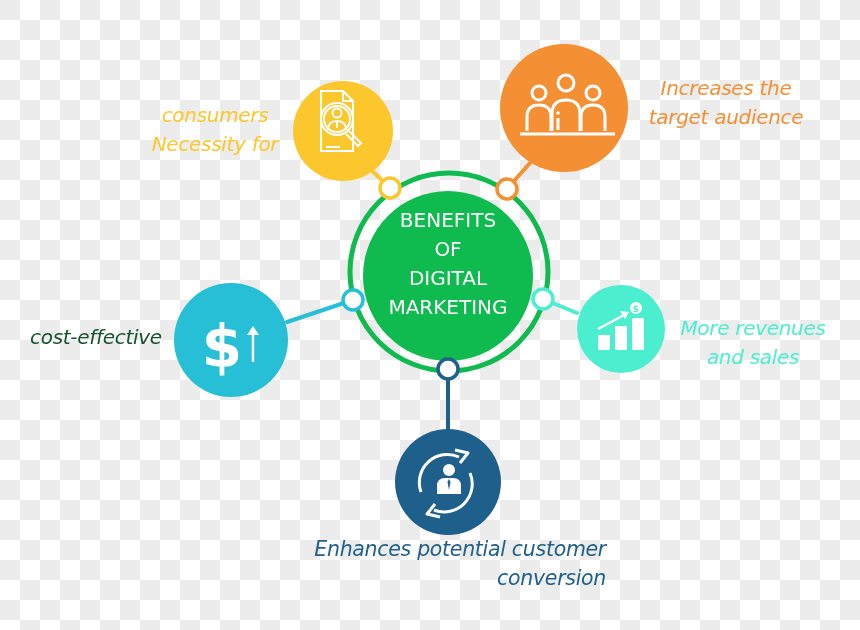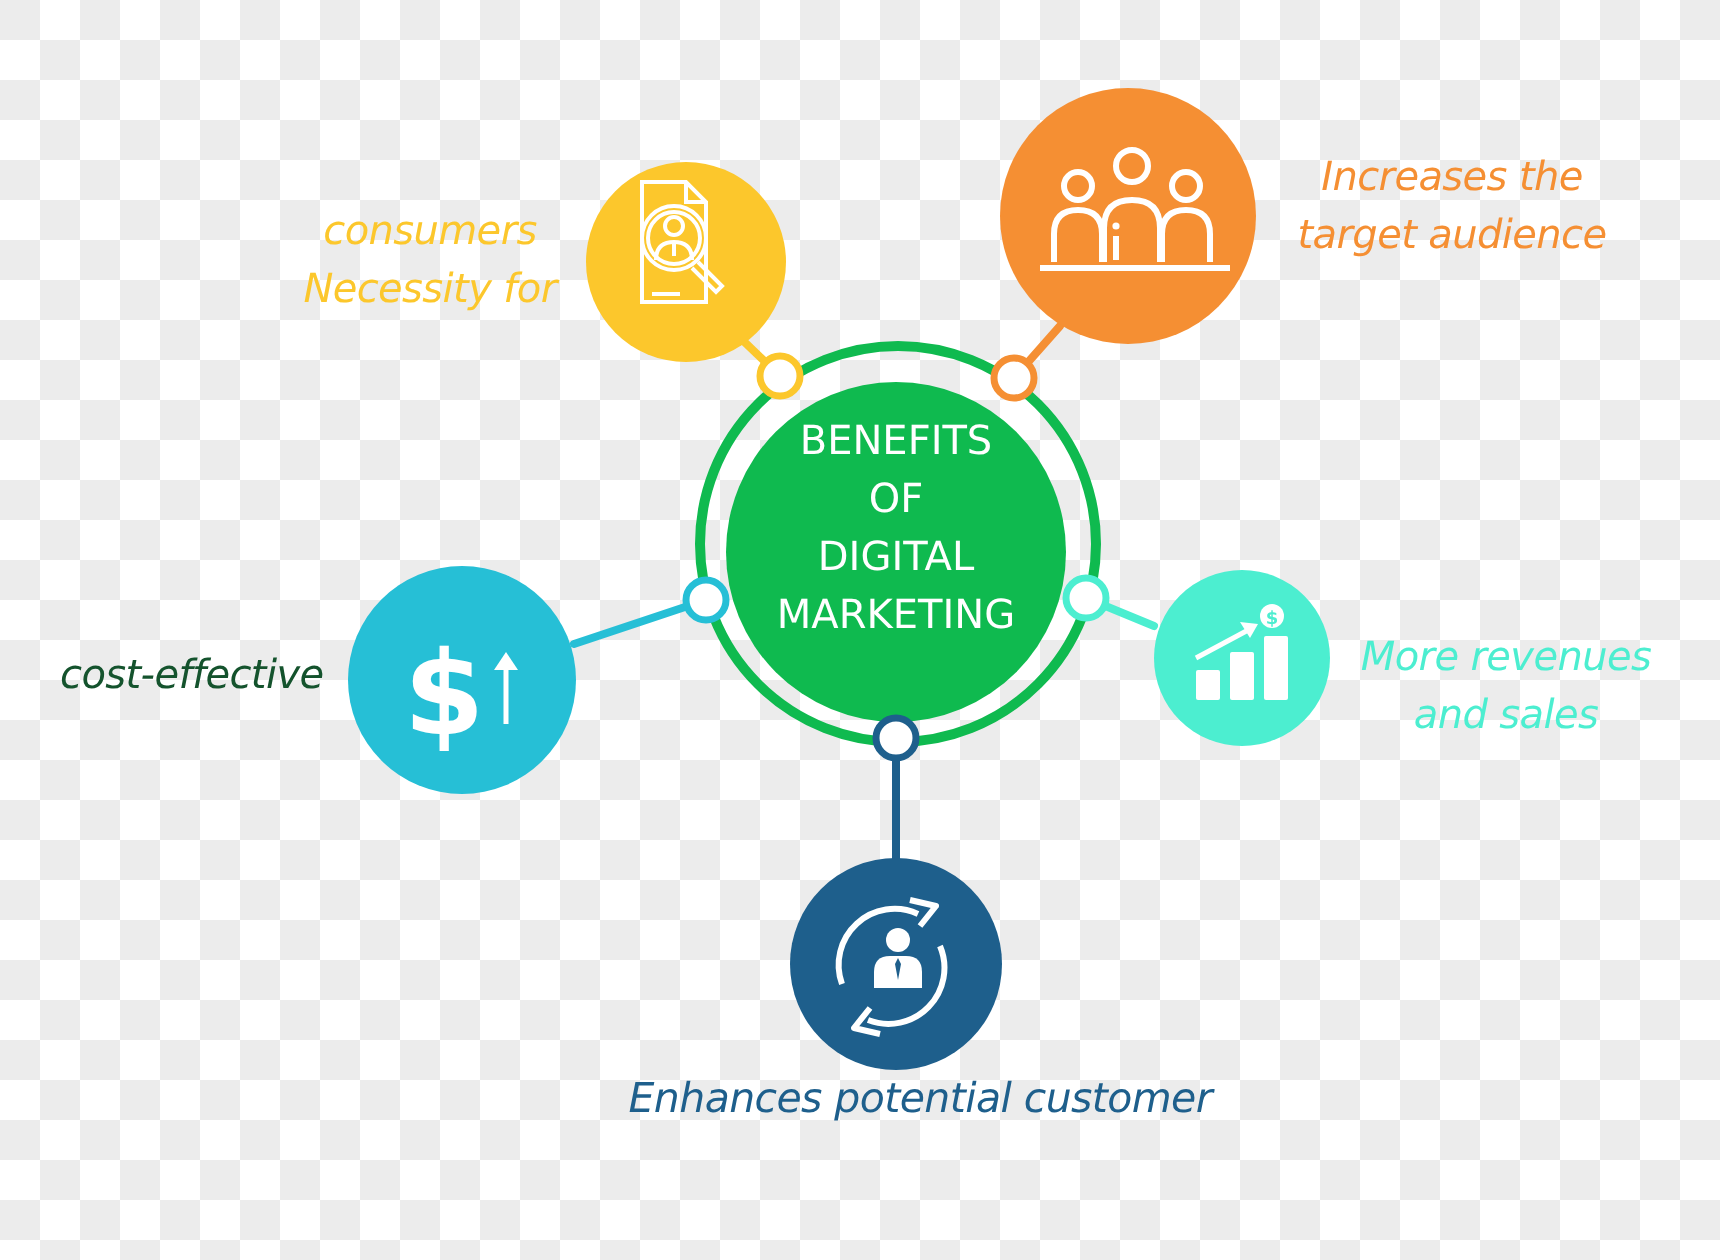--- a/index.html
+++ b/index.html
@@ -140,13 +140,14 @@
   <div>cost-effective</div>
 </div>
 
 <div class="label" style="left:674px; top:298px; color:#4ceed0; text-align:center; width:158px;margin-top:16px;">
   <div>More revenues</div>
   <div>and sales</div>
 </div>
 
 <div class="label" style="left:286px; top:535px; color:#1e5f8c; text-align:right; width:320px; font-size:20.5px;">
   <div>Enhances potential customer</div>
+  <div>conversion</div>
 </div>
 
 </body></html>

